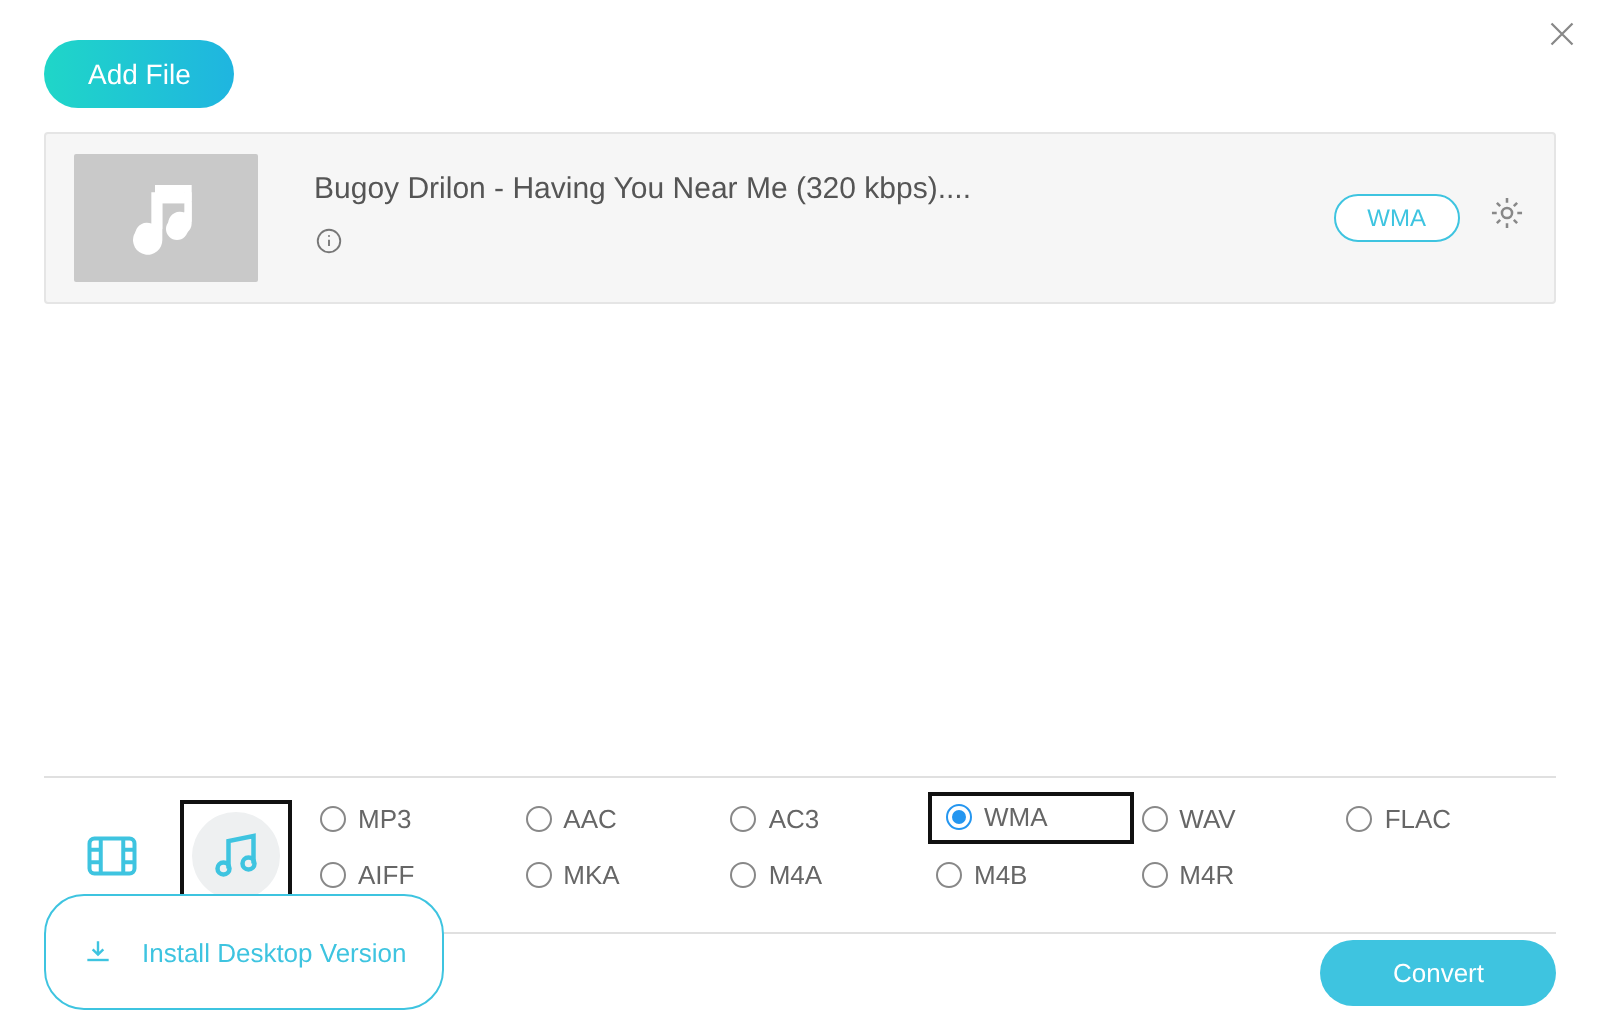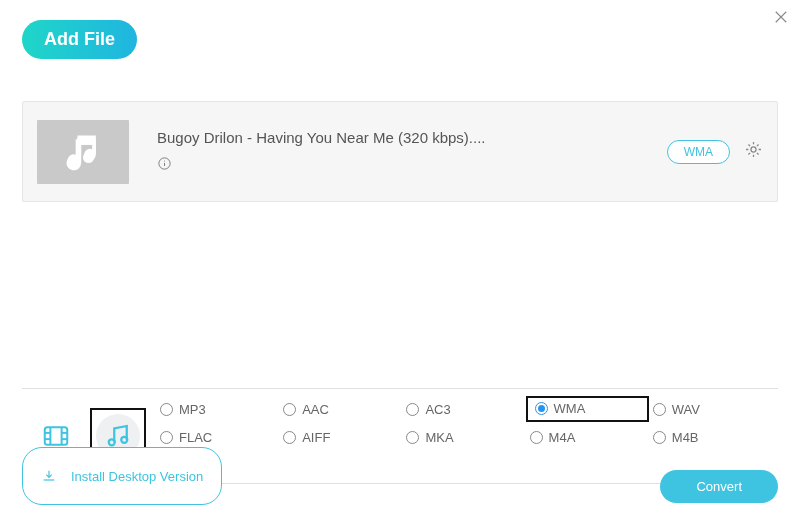--- a/index.html
+++ b/index.html
@@ -22,38 +22,37 @@
 
   .add-file-btn {
     position: absolute;
     top: 20px;
     left: 22px;
     background: linear-gradient(90deg, #1fd6c8, #1fb5e0);
     color: #fff;
     border: none;
     border-radius: 20px;
     padding: 9px 22px;
-    font-size: 18px;
-    font-weight: 700;
+    font-size: 14px;
+    font-weight: 400;
     cursor: pointer;
   }
 
   .file-card {
     position: absolute;
     top: 66px;
     left: 22px;
     right: 22px;
-    height: 101px;
+    height: 86px;
     background: #f6f6f6;
     border: 1px solid #e5e5e5;
     border-radius: 2px;
     display: flex;
     align-items: center;
     padding: 0 14px;
-    margin-top: 35px;
   }
   .file-thumb {
     width: 92px;
     height: 64px;
     background: #c9c9c9;
     display: flex;
     align-items: center;
     justify-content: center;
     border-radius: 1px;
   }
@@ -124,21 +123,21 @@
     background: #eef0f1;
     display: flex;
     align-items: center;
     justify-content: center;
     color: #3ec4e0;
   }
 
   .format-grid {
     flex: 1;
     display: grid;
-    grid-template-columns: repeat(5, 1fr);
+    grid-template-columns: repeat(6, 1fr);
     grid-template-rows: auto auto;
     row-gap: 10px;
     align-items: center;
     padding: 6px 0;
   }
   .format-opt {
     display: flex;
     align-items: center;
     gap: 6px;
     font-size: 13px;

